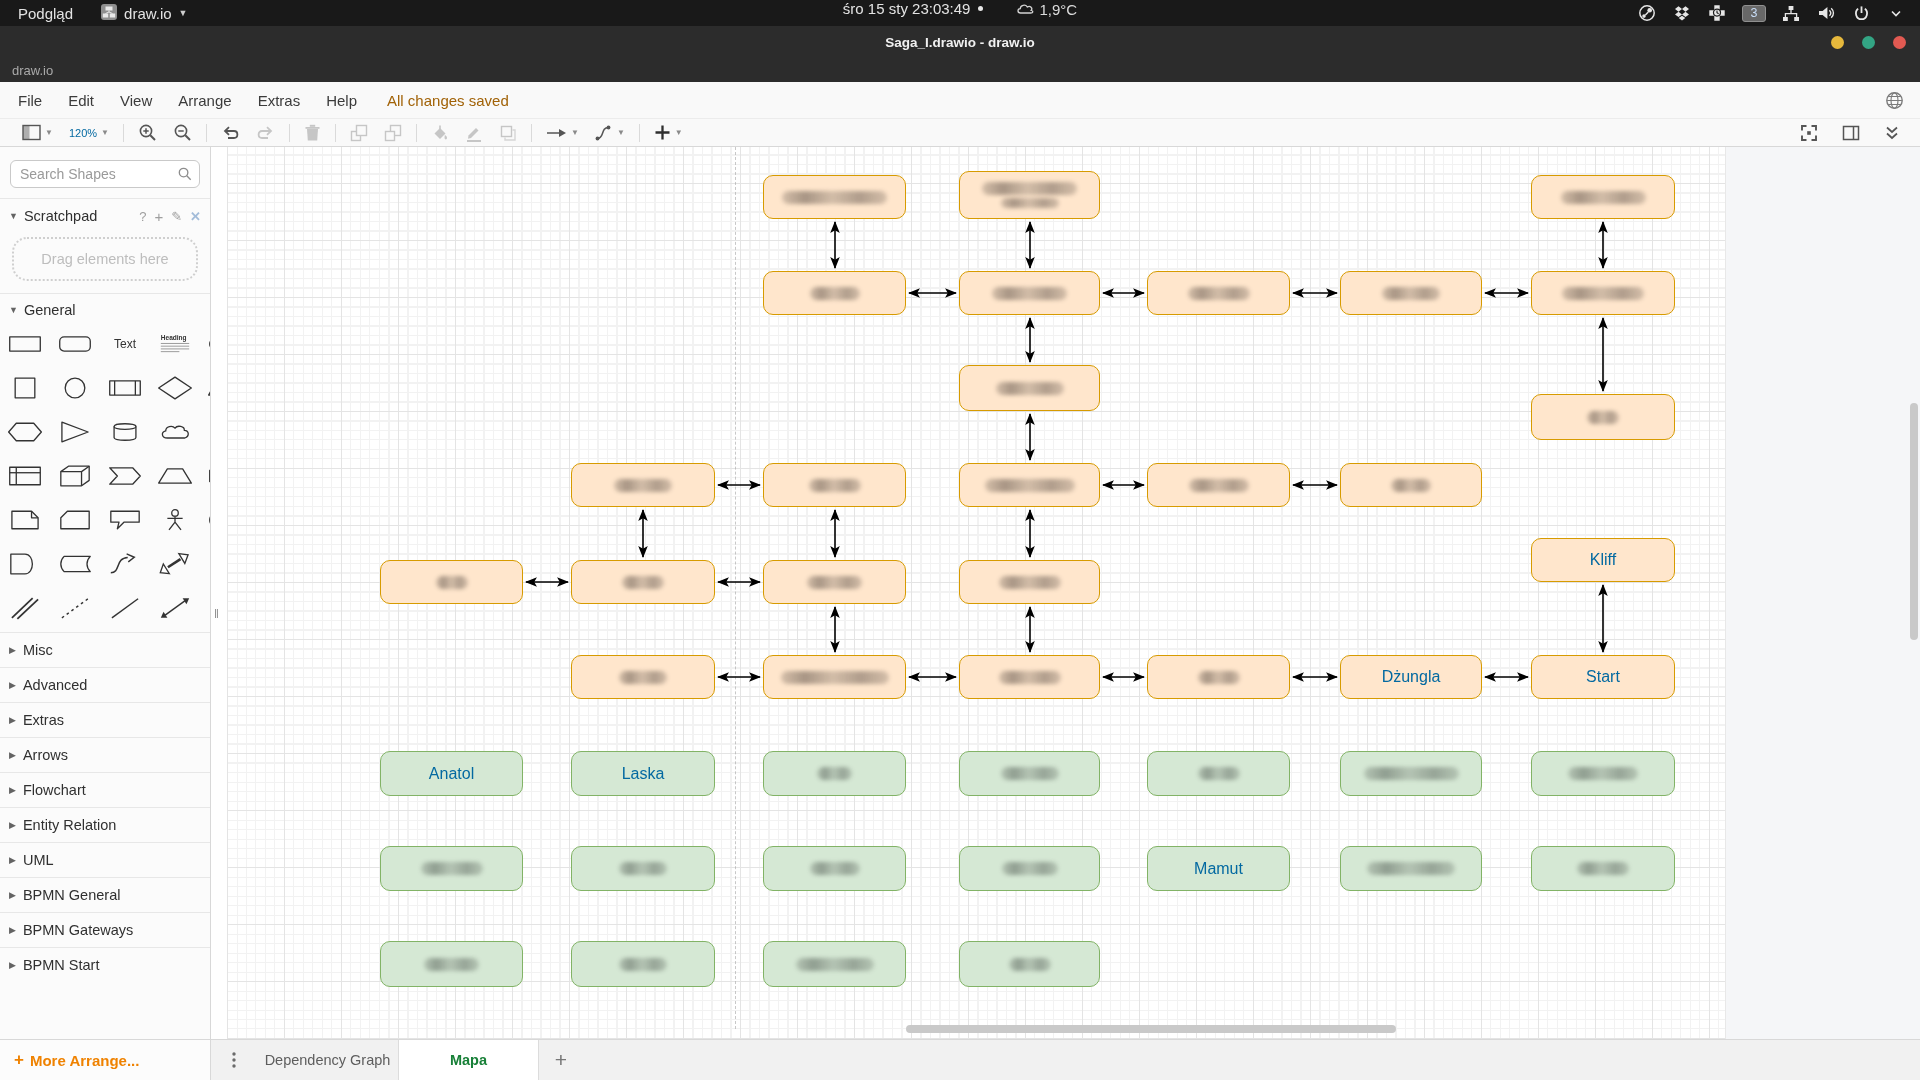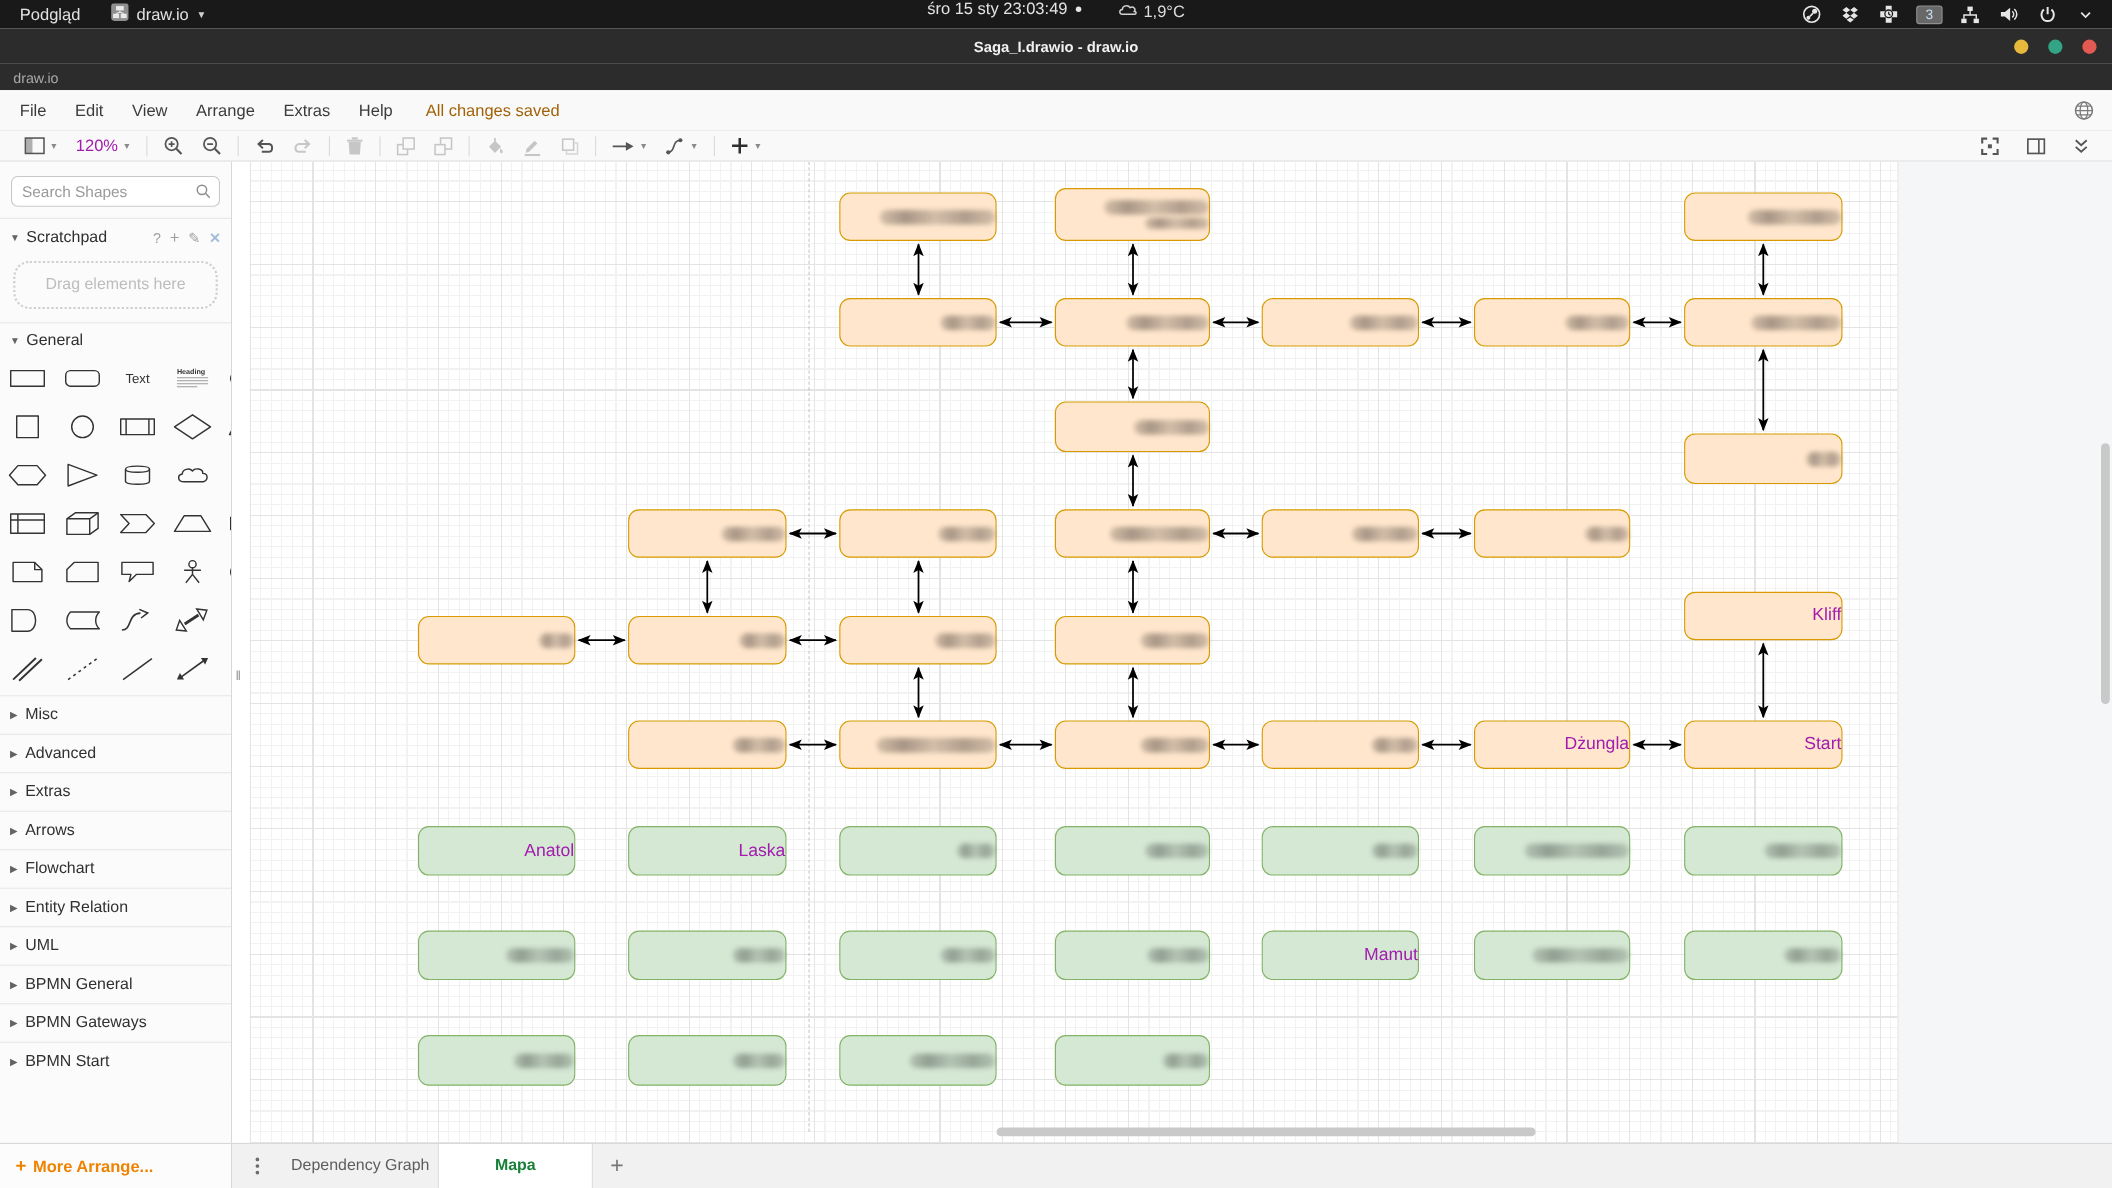--- a/index.html
+++ b/index.html
@@ -41,21 +41,21 @@
   .menu-item:first-child{margin-left:5px;}
   .menu-status{margin-left:17px;font-size:15px;color:#a16207;}
   .menu-globe{margin-left:auto;margin-right:16px;color:#7b7b7b;display:flex;}
 
   
   .toolbar{position:absolute;left:0;top:119px;width:1920px;height:28px;background:#f9f9f9;
     border-bottom:1px solid #d8d8d8;display:flex;align-items:center;padding-left:14px;}
   .tb-btn{display:flex;align-items:center;gap:4px;padding:0 8px;height:26px;color:#555;cursor:pointer;}
   .tb-btn.disabled{color:#c6c6c6;cursor:default;}
   .tb-btn svg{display:block;}
-  .tb-label{font-size:15px;color:#a21caf;}
+  .tb-label{font-size:11px;color:#0369a1;}
   .tb-caret{font-size:8px;color:#8a8a8a;line-height:1;}
   .tb-sep{width:1px;height:18px;background:#dadada;margin:0 6px;}
   .tb-right{margin-left:auto;display:flex;align-items:center;gap:8px;padding-right:12px;color:#5a5a5a;}
 
   
   .sidebar{position:absolute;left:0;top:147px;width:211px;height:892px;background:#fbfbfb;
     border-right:1px solid #d8d8d8;overflow:hidden;}
   .search-wrap{position:relative;margin:13px 10px 10px 10px;}
   .search-input{width:100%;height:28px;border:1px solid #c9c9c9;border-radius:6px;background:#fff;
     padding:0 26px 0 9px;font-size:14px;color:#333;font-family:inherit;outline:none;}
@@ -86,22 +86,22 @@
   .canvas{position:absolute;left:211px;top:147px;width:1709px;height:892px;background:#fff;overflow:hidden;cursor:default;}
   .grid{position:absolute;left:16px;top:0;width:1498px;height:892px;
     background-image:
       repeating-linear-gradient(90deg,#e4e4e4 0 1px,transparent 1px 57px),
       repeating-linear-gradient(0deg,#e4e4e4 0 1px,transparent 1px 57px),
       repeating-linear-gradient(90deg,#f2f2f2 0 1px,transparent 1px 9.5px),
       repeating-linear-gradient(0deg,#f2f2f2 0 1px,transparent 1px 9.5px);}
   .offpage{position:absolute;left:1514px;top:0;width:195px;height:892px;background:#f5f6f8;border-left:1px solid #e8e8e8;}
   .page-dash{position:absolute;left:524px;top:0;height:882px;width:0;border-left:1px dashed #ababab;opacity:.65;}
   #edges{position:absolute;left:0;top:0;}
-  .node{position:absolute;border-radius:10px;display:flex;align-items:flex-end;justify-content:center;
-    flex-direction:column;font-size:16px;color:#a21caf;cursor:pointer;}
+  .node{position:absolute;border-radius:10px;display:flex;align-items:center;justify-content:center;
+    flex-direction:column;font-size:16px;color:#0369a1;cursor:pointer;}
   .node.o{background:#FFE6CC;border:1.4px solid #D79B00;}
   .node.g{background:#D5E8D4;border:1.4px solid #82B366;}
   .smudge{height:13px;border-radius:7px;filter:blur(2.2px);opacity:.8;}
   .smudge.sm2{height:10px;margin-top:3px;}
   .node.o .smudge{background:linear-gradient(90deg,rgba(124,109,97,.40),rgba(104,90,80,.72) 22%,rgba(139,124,111,.48) 48%,rgba(110,96,86,.68) 74%,rgba(130,115,103,.42));}
   .node.g .smudge{background:linear-gradient(90deg,rgba(110,120,110,.38),rgba(90,100,92,.70) 22%,rgba(125,135,125,.46) 48%,rgba(95,105,97,.66) 74%,rgba(115,125,115,.40));}
   .hscroll{position:absolute;left:695px;top:878px;width:490px;height:8px;border-radius:4px;background:#c9c9c9;}
   .vscroll{position:absolute;right:2px;top:256px;width:8px;height:237px;border-radius:4px;background:#c9c9c9;}
 
   

